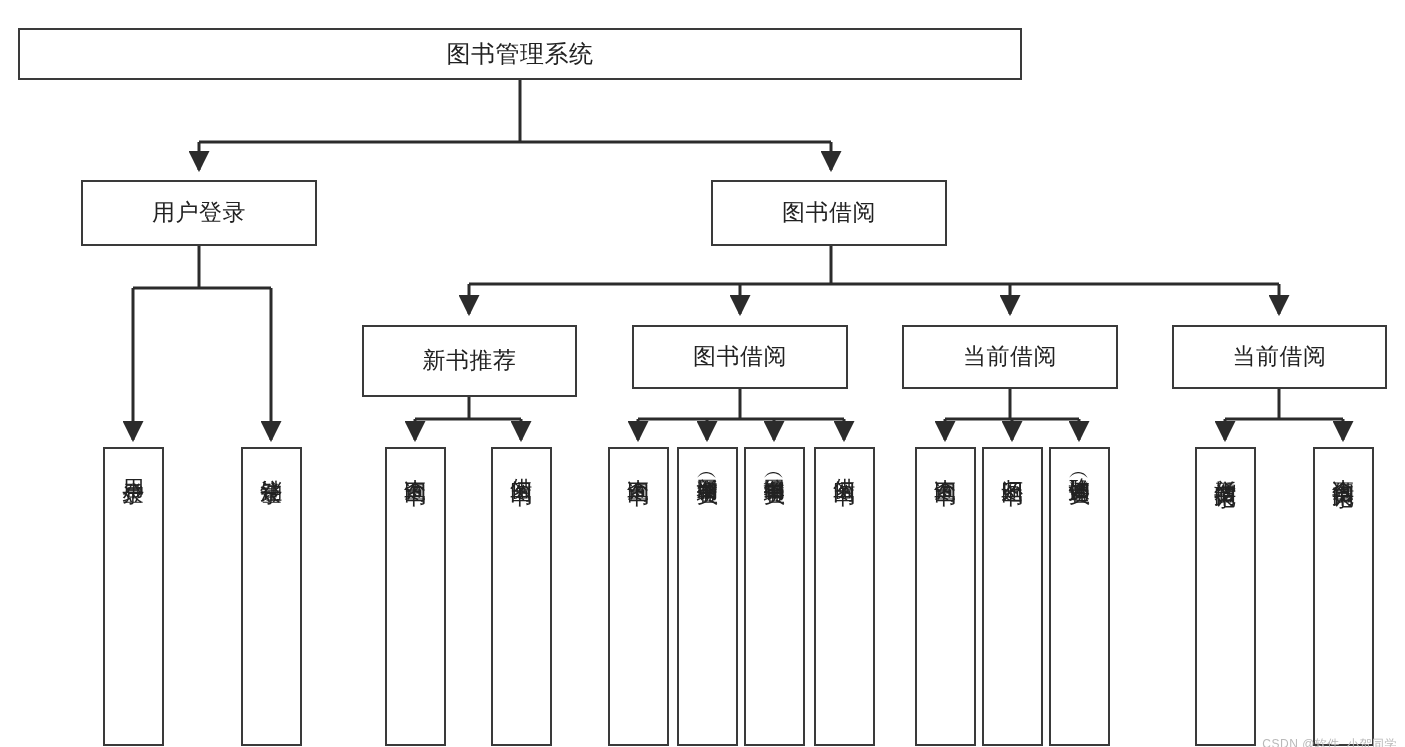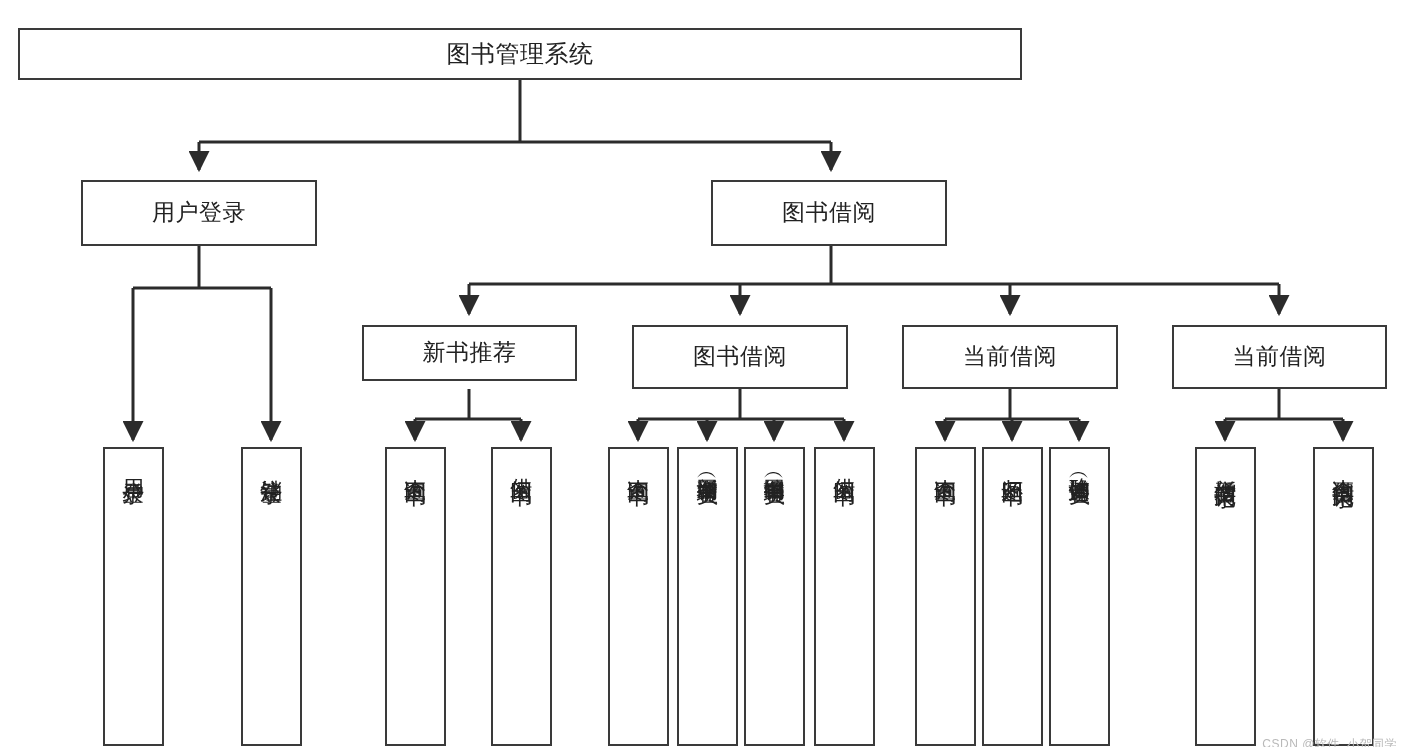--- a/index.html
+++ b/index.html
@@ -136,21 +136,21 @@
     <span class="node-label">图书管理系统</span>
   </div>
 
   <div class="node horiz" style="left:81px; top:168px; width:236px; height:66px;">
     <span class="node-label">用户登录</span>
   </div>
   <div class="node horiz" style="left:711px; top:168px; width:236px; height:66px;">
     <span class="node-label">图书借阅</span>
   </div>
 
-  <div class="node horiz" style="left:362px; top:313px; width:215px; height:56px;">
+  <div class="node horiz" style="left:362px; top:313px; width:215px; height:72px;">
     <span class="node-label">新书推荐</span>
   </div>
   <div class="node horiz" style="left:632px; top:313px; width:216px; height:64px;">
     <span class="node-label">图书借阅</span>
   </div>
   <div class="node horiz" style="left:902px; top:313px; width:216px; height:64px;align-items:center;">
     <span class="node-label">当前借阅</span>
   </div>
   <div class="node horiz" style="left:1172px; top:313px; width:215px; height:64px;">
     <span class="node-label">当前借阅</span>

